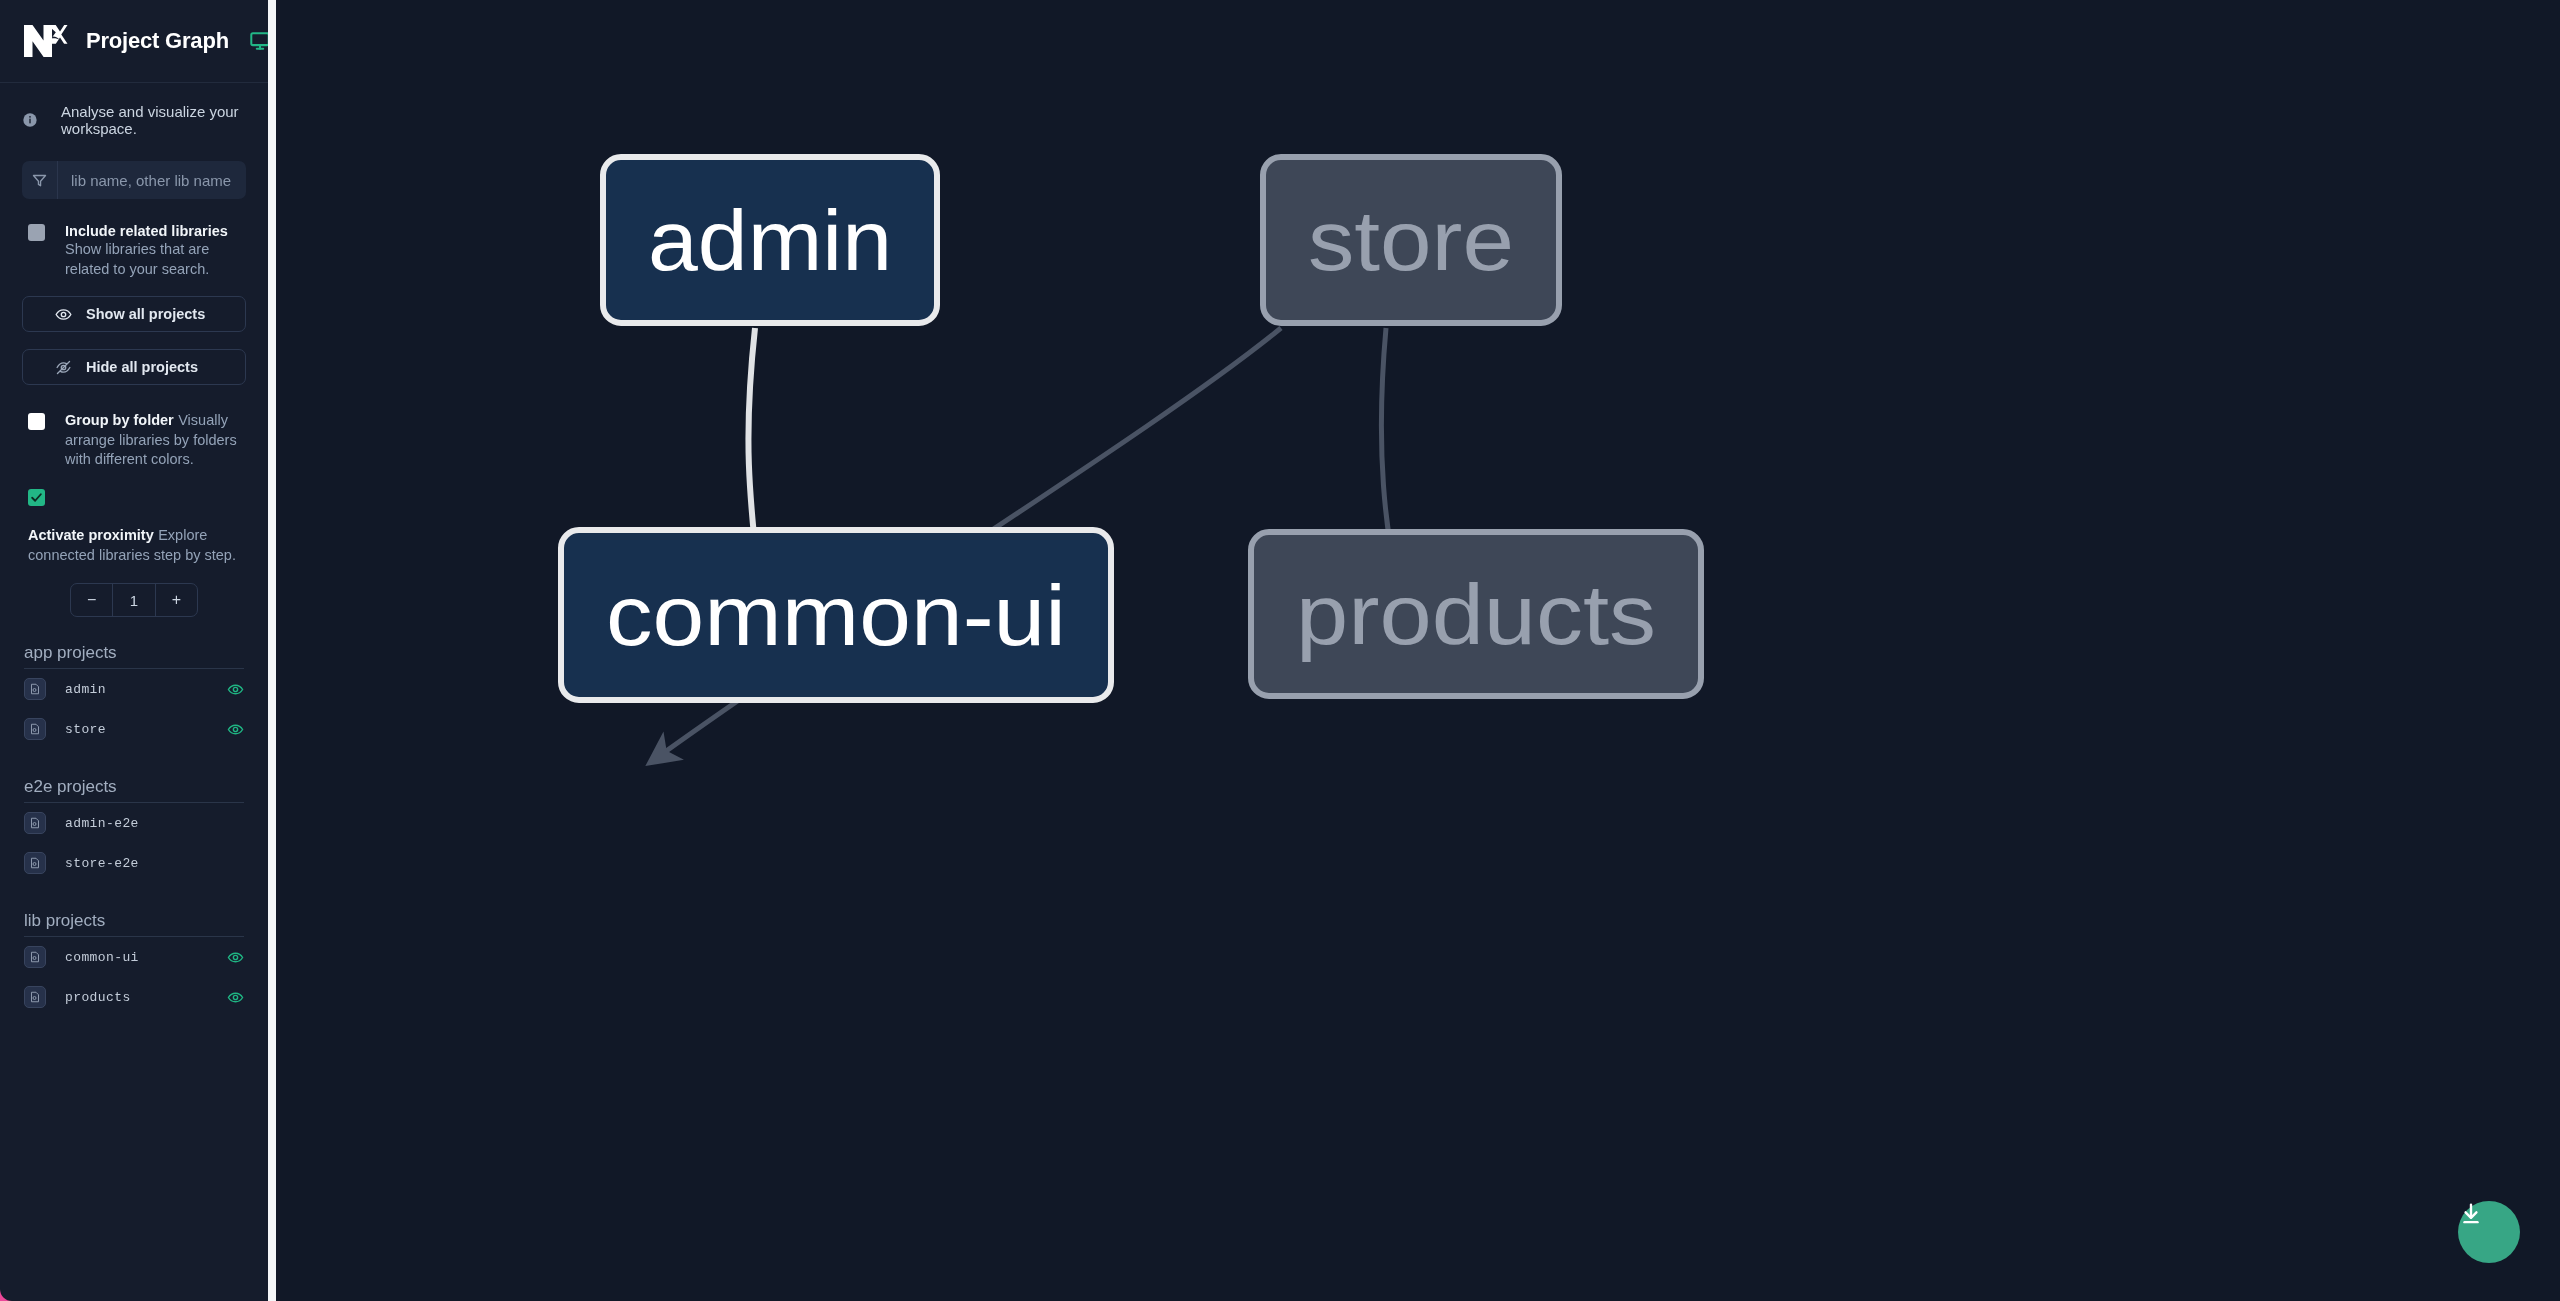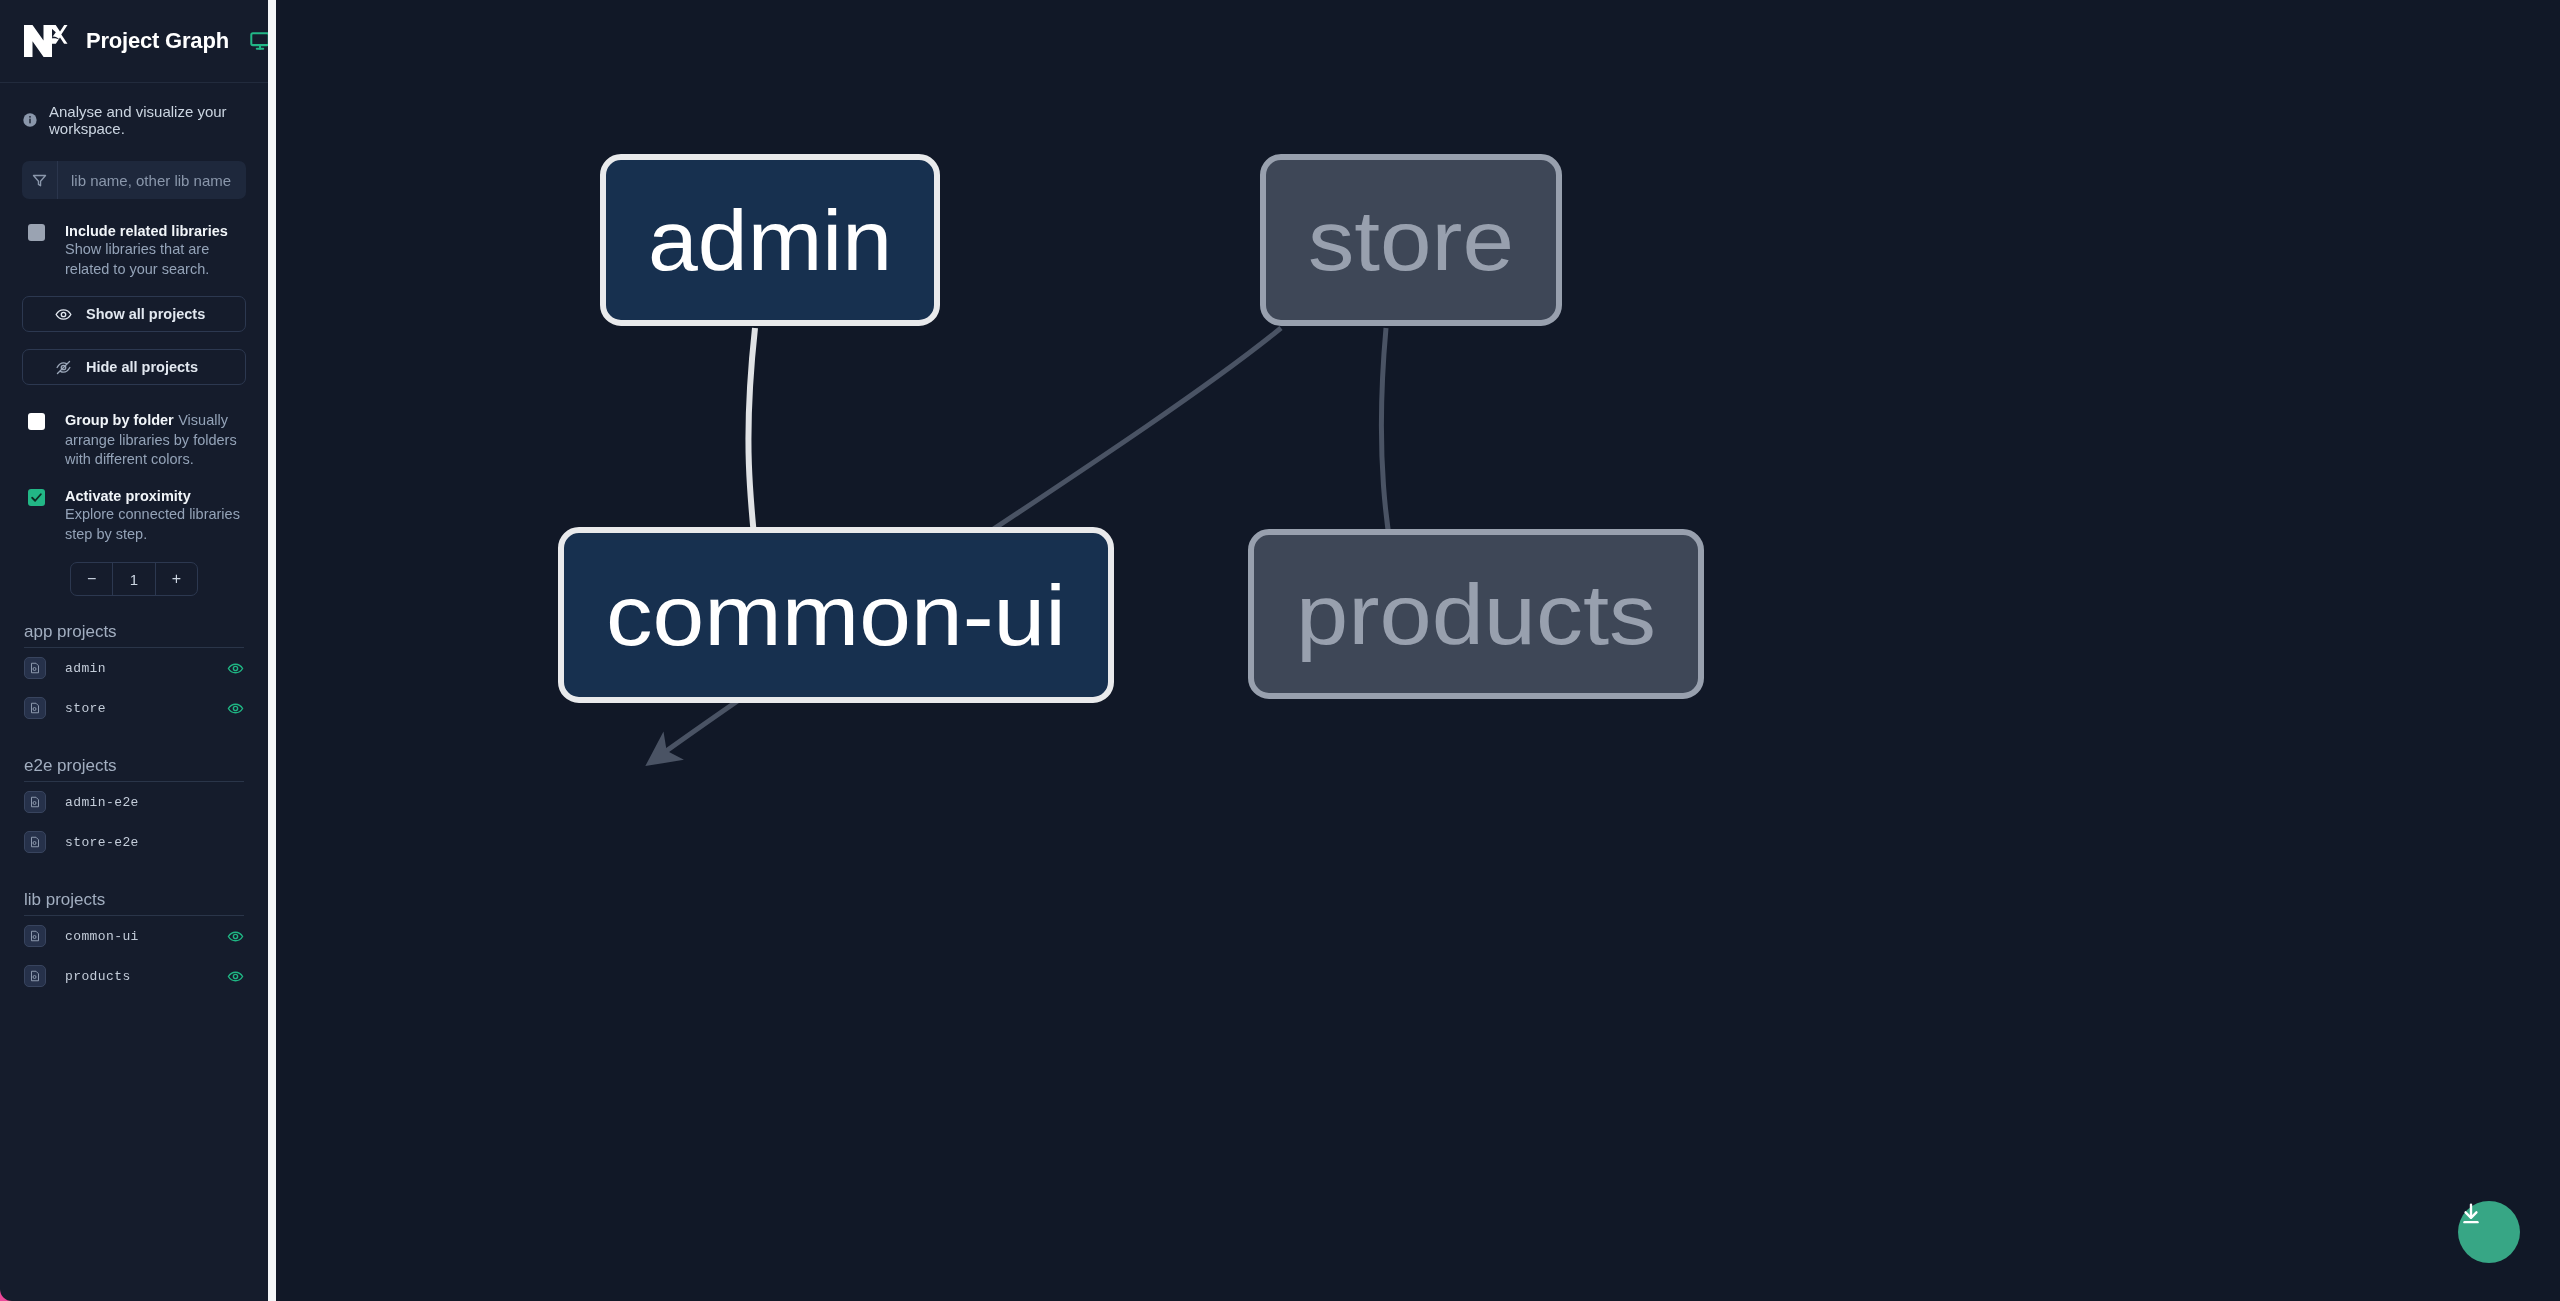--- a/index.html
+++ b/index.html
@@ -28,21 +28,21 @@
     border-bottom: 1px solid #222b3d;
   }
   .nx-logo { width: 46px; height: 40px; flex: none; }
   .sb-title {
     color: #ffffff; font-size: 22px; font-weight: 700;
     letter-spacing: -0.2px; white-space: nowrap;
   }
   .monitor-icon { margin-left: 2px; width: 22px; height: 22px; flex: none; }
 
   .sb-tagline {
-    display: flex; align-items: center; gap: 11px;
+    display: flex; align-items: center; gap: 23px;
     padding: 20px 22px 0 22px;
   }
   .info-icon { width: 16px; height: 16px; flex: none; }
   .sb-tagline span { color: #cbd5e1; font-size: 15px; }
 
   .search-wrap {
     margin: 24px 22px 0 22px;
     height: 38px;
     background: #1e283c;
     border-radius: 7px;
@@ -227,21 +227,21 @@
     </button>
 
     <div class="opt-row" style="margin-top:26px;">
       <span class="cb white"></span>
       <span class="opt-text">
         <span class="opt-title">Group by folder</span>
         <span class="opt-desc">Visually arrange libraries by folders with different colors.</span>
       </span>
     </div>
 
-    <div class="opt-row" style="margin-top:17px;">
+    <div class="opt-row" style="margin-top:17px;flex-direction:column;">
       <span class="cb checked">
         <svg viewBox="0 0 24 24" fill="none" stroke="#0d2b22" stroke-width="3.4" stroke-linecap="round" stroke-linejoin="round" aria-hidden="true">
           <polyline points="4,12.5 9.5,18 20,6"></polyline>
         </svg>
       </span>
       <span class="opt-text">
         <span class="opt-title">Activate proximity</span>
         <span class="opt-desc">Explore connected libraries step by step.</span>
       </span>
     </div>

